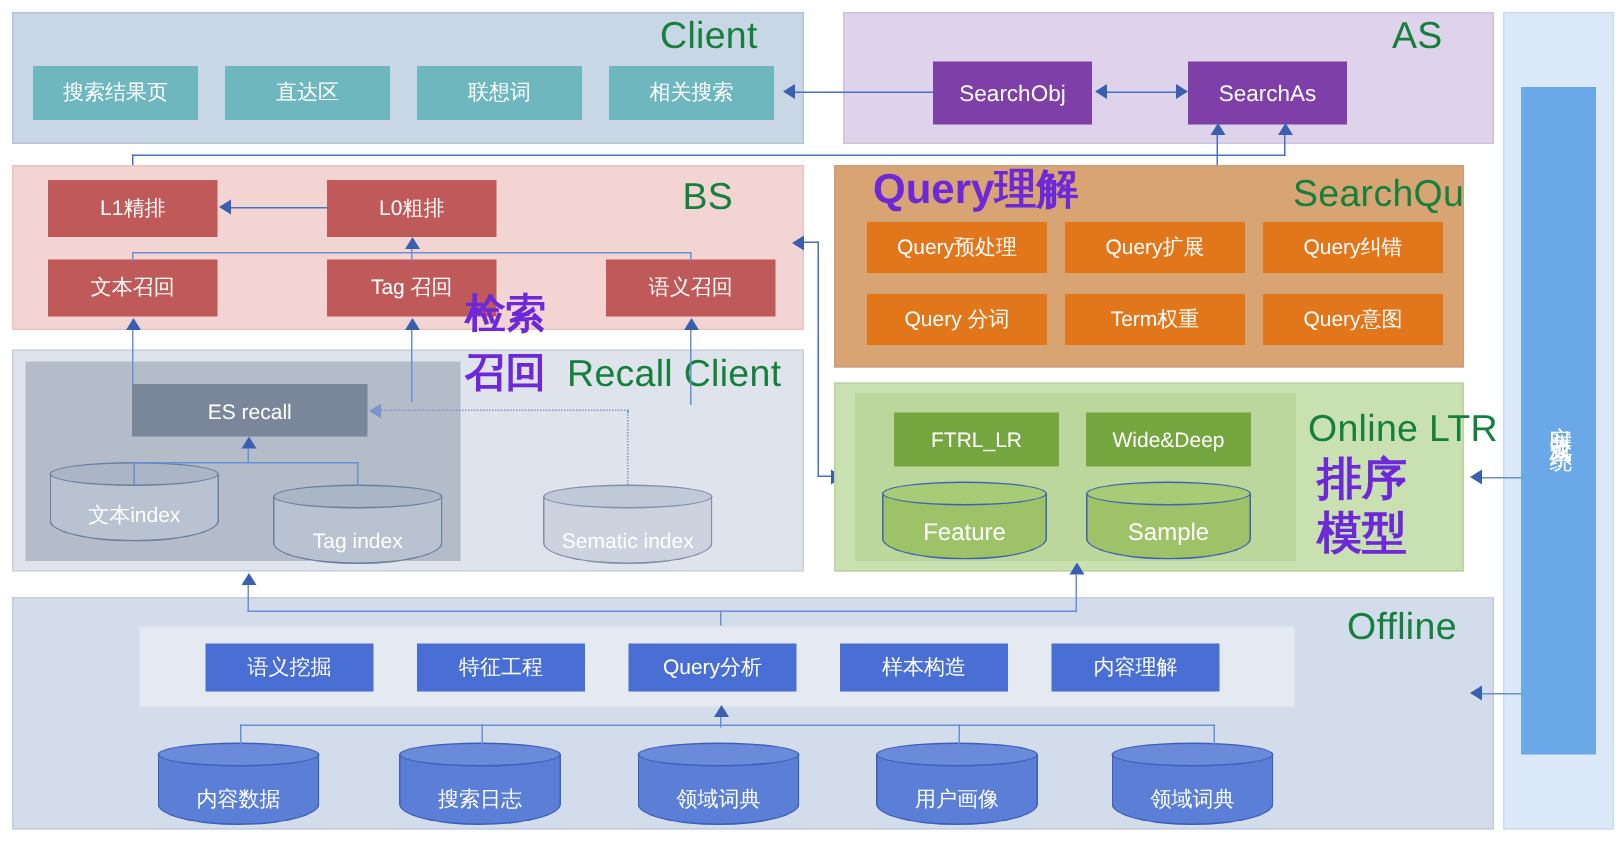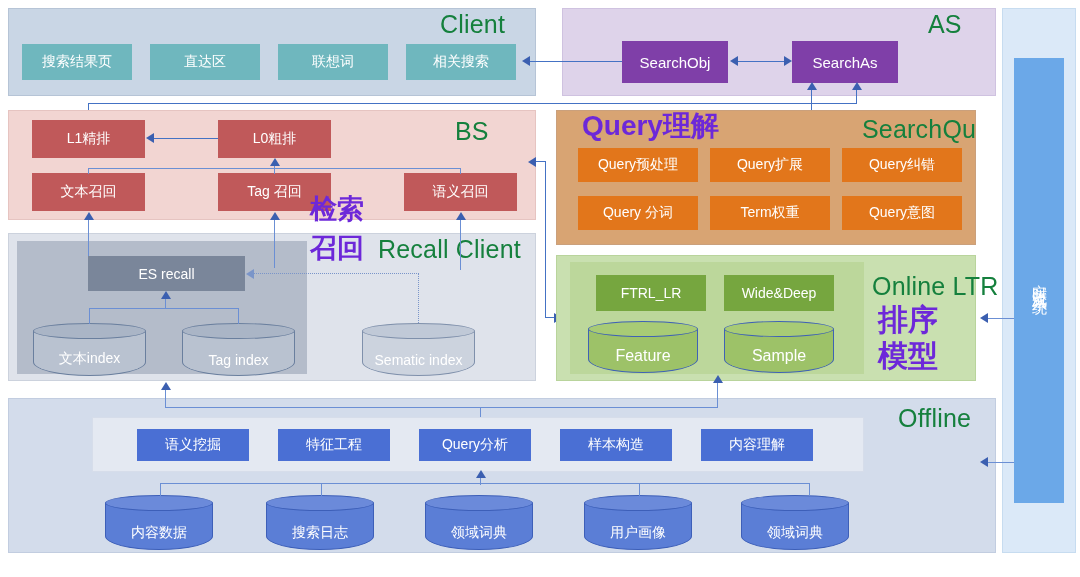--- a/index.html
+++ b/index.html
@@ -96,21 +96,21 @@
   <div class="box" style="left:842px;top:196px;width:120px;height:34px;background:#e2761b;">Query意图</div>
 
   <div class="panel" style="left:8px;top:233px;width:528px;height:148px;background:#dfe3eb;border:1px solid #ccd2dd;"></div>
   <div class="panel" style="left:17px;top:241px;width:290px;height:133px;background:#b4bcca;"></div>
   <div class="redlbl" style="left:310px;top:196px;">检索</div>
   <div class="redlbl" style="left:310px;top:235px;">召回</div>
   <div class="ptitle" style="left:378px;top:235px;">Recall Client</div>
 
   <div class="box" style="left:88px;top:256px;width:157px;height:35px;background:#7a869a;">ES recall</div>
 
-  <div class="cyl" style="left:33px;top:323px;width:113px;height:53px;">
+  <div class="cyl" style="left:33px;top:308px;width:113px;height:53px;">
     <div class="body" style="background:#b9c2d0;border:1.3px solid #6a7f9e;border-top:none;"></div>
     <div class="cap" style="background:#aab5c6;border:1.3px solid #6a7f9e;"></div>
     <div class="lab">文本index</div>
   </div>
   <div class="cyl" style="left:182px;top:323px;width:113px;height:53px;">
     <div class="body" style="background:#b9c2d0;border:1.3px solid #6a7f9e;border-top:none;"></div>
     <div class="cap" style="background:#aab5c6;border:1.3px solid #6a7f9e;"></div>
     <div class="lab">Tag index</div>
   </div>
   <div class="cyl" style="left:362px;top:323px;width:113px;height:53px;">

